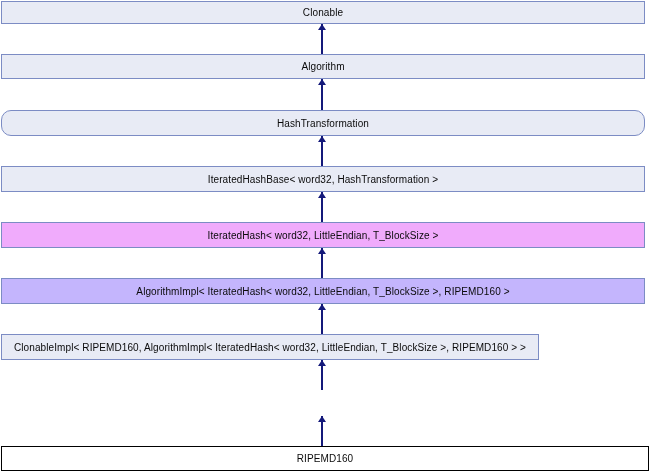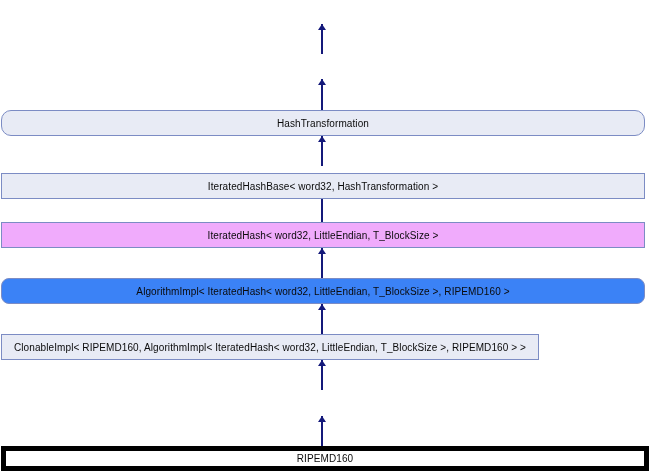--- a/index.html
+++ b/index.html
@@ -24,21 +24,21 @@
     box-sizing: border-box;
     background: #e8ebf5;
     border: 1px solid #7c8cc4;
     display: flex;
     align-items: center;
     justify-content: center;
     overflow: hidden;
   }
   .class-node.focus-node {
     background: #ffffff;
-    border: 5px solid #404040;
+    border: 1px solid #404040;
   }
   .class-label {
     font-family: "Liberation Sans", sans-serif;
     font-size: 10px;
     line-height: 11px;
     color: #0a0a0a;
     white-space: nowrap;
     text-align: center;
     letter-spacing: 0.1px;
   }
@@ -69,30 +69,36 @@
     <div class="inherit-edge" style="left: 321px; top: 192px; height: 30px; background: rgb(20, 25, 122);"></div>
     <div class="inherit-arrow" style="left: 318px; top: 192px; border-bottom-color: rgb(20, 25, 122);"></div>
     <div class="inherit-edge" style="left: 321px; top: 248px; height: 30px; background: rgb(20, 25, 122);"></div>
     <div class="inherit-arrow" style="left: 318px; top: 248px; border-bottom-color: rgb(20, 25, 122);"></div>
     <div class="inherit-edge" style="left: 321px; top: 304px; height: 30px; background: rgb(20, 25, 122);"></div>
     <div class="inherit-arrow" style="left: 318px; top: 304px; border-bottom-color: rgb(20, 25, 122);"></div>
     <div class="inherit-edge" style="left: 321px; top: 360px; height: 30px; background: rgb(20, 25, 122);"></div>
     <div class="inherit-arrow" style="left: 318px; top: 360px; border-bottom-color: rgb(20, 25, 122);"></div>
     <div class="inherit-edge" style="left: 321px; top: 416px; height: 30px; background: rgb(20, 25, 122);"></div>
     <div class="inherit-arrow" style="left: 318px; top: 416px; border-bottom-color: rgb(20, 25, 122);"></div>
+    <div class="class-node" style="left: 1px; top: 1px; width: 644px; height: 23px; background: rgb(232, 235, 245); border-color: rgb(124, 140, 196);">
+      <span class="class-label">Clonable</span>
+    </div>
+    <div class="class-node" style="left: 1px; top: 54px; width: 644px; height: 25px; background: rgb(232, 235, 245); border-color: rgb(124, 140, 196);">
+      <span class="class-label">Algorithm</span>
+    </div>
     <div class="class-node" style="left: 1px; top: 110px; width: 644px; height: 26px; background: rgb(232, 235, 245); border-color: rgb(124, 140, 196); border-radius: 10px;">
       <span class="class-label">HashTransformation</span>
     </div>
-    <div class="class-node" style="left: 1px; top: 166px; width: 644px; height: 26px; background: rgb(232, 235, 245); border-color: rgb(124, 140, 196); margin-top: 7px;">
+    <div class="class-node" style="left: 1px; top: 166px; width: 644px; height: 26px; background: rgb(232, 235, 245); border-color: rgb(124, 140, 196);">
       <span class="class-label">IteratedHashBase&lt; word32, HashTransformation &gt;</span>
     </div>
     <div class="class-node" style="left: 1px; top: 222px; width: 644px; height: 26px; background: #f0abfc; border-color: rgb(124, 140, 196);">
       <span class="class-label">IteratedHash&lt; word32, LittleEndian, T_BlockSize &gt;</span>
     </div>
-    <div class="class-node" style="left: 1px; top: 278px; width: 644px; height: 26px; background: #3b82f6; border-color: rgb(124, 140, 196); border-radius: 8px;">
+    <div class="class-node" style="left: 1px; top: 278px; width: 644px; height: 26px; background: #c4b5fd; border-color: rgb(124, 140, 196);">
       <span class="class-label">AlgorithmImpl&lt; IteratedHash&lt; word32, LittleEndian, T_BlockSize &gt;, RIPEMD160 &gt;</span>
     </div>
     <div class="class-node" style="left: 1px; top: 334px; width: 538px; height: 26px; background: rgb(232, 235, 245); border-color: rgb(124, 140, 196);">
       <span class="class-label">ClonableImpl&lt; RIPEMD160, AlgorithmImpl&lt; IteratedHash&lt; word32, LittleEndian, T_BlockSize &gt;, RIPEMD160 &gt; &gt;</span>
     </div>
     <div class="class-node focus-node" style="left: 1px; top: 446px; width: 648px; height: 25px; background: rgb(255, 255, 255); border-color: rgb(0, 0, 0);">
       <span class="class-label">RIPEMD160</span>
     </div>
   </div>
 

